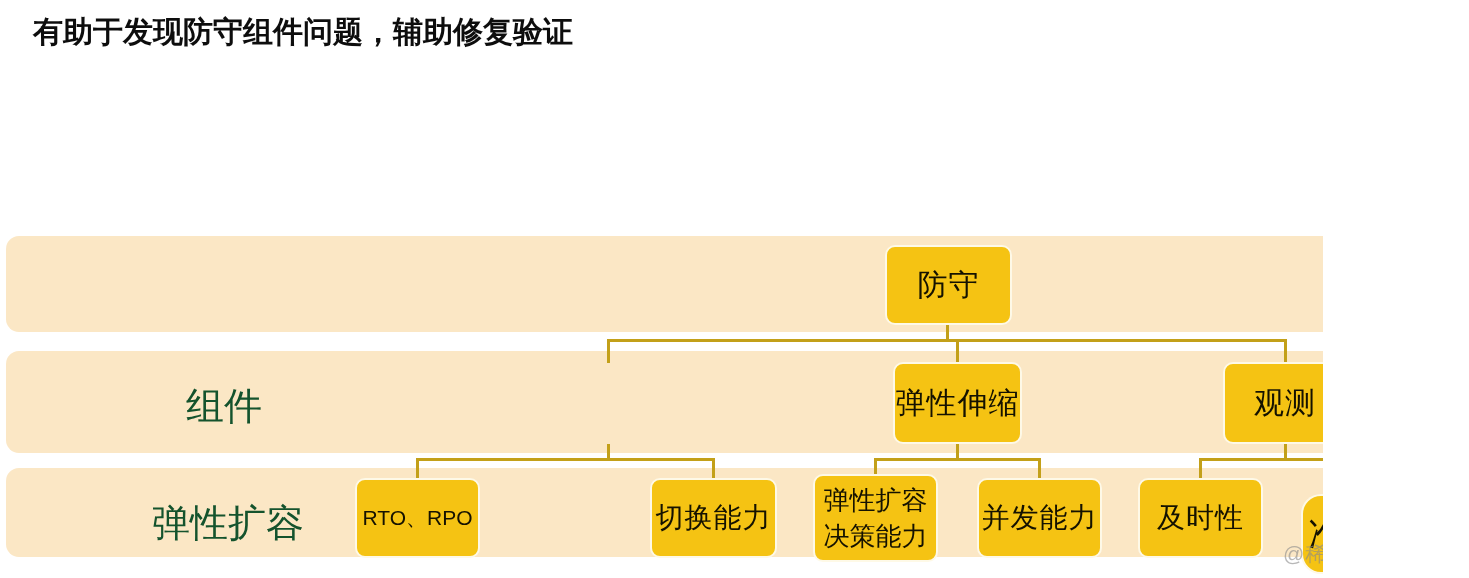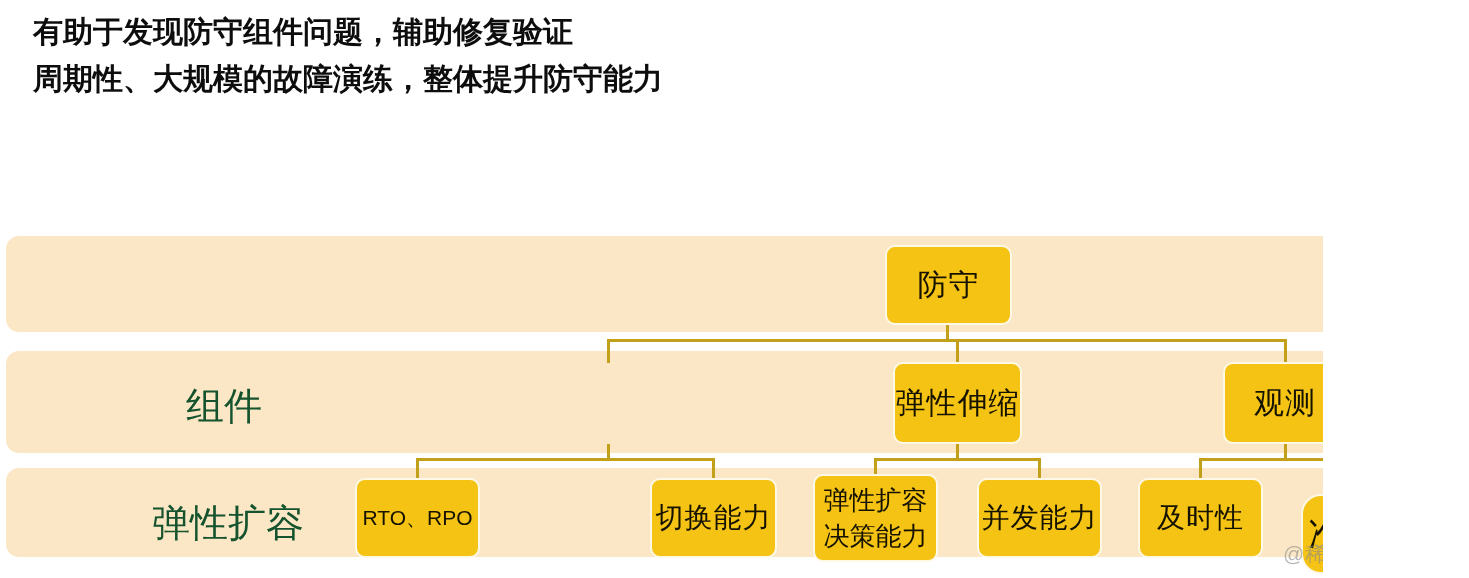--- a/index.html
+++ b/index.html
@@ -121,21 +121,20 @@
     white-space: nowrap;
   }
 </style>
 </head>
 <body>
 
 <div id="canvas">
 
   <div class="desc">
     <div>有助于发现防守组件问题，辅助修复验证</div>
-    <div>周期性、大规模的故障演练，整体提升防守能力</div>
   </div>
 
   <div class="band" id="band-root"></div>
   <div class="band" id="band-components"></div>
   <div class="band" id="band-metrics"></div>
 
   <div class="row-label" id="label-components">组件</div>
   <div class="row-label" id="label-metrics">弹性扩容</div>
 
   <div class="cline" id="l1-v"></div>

